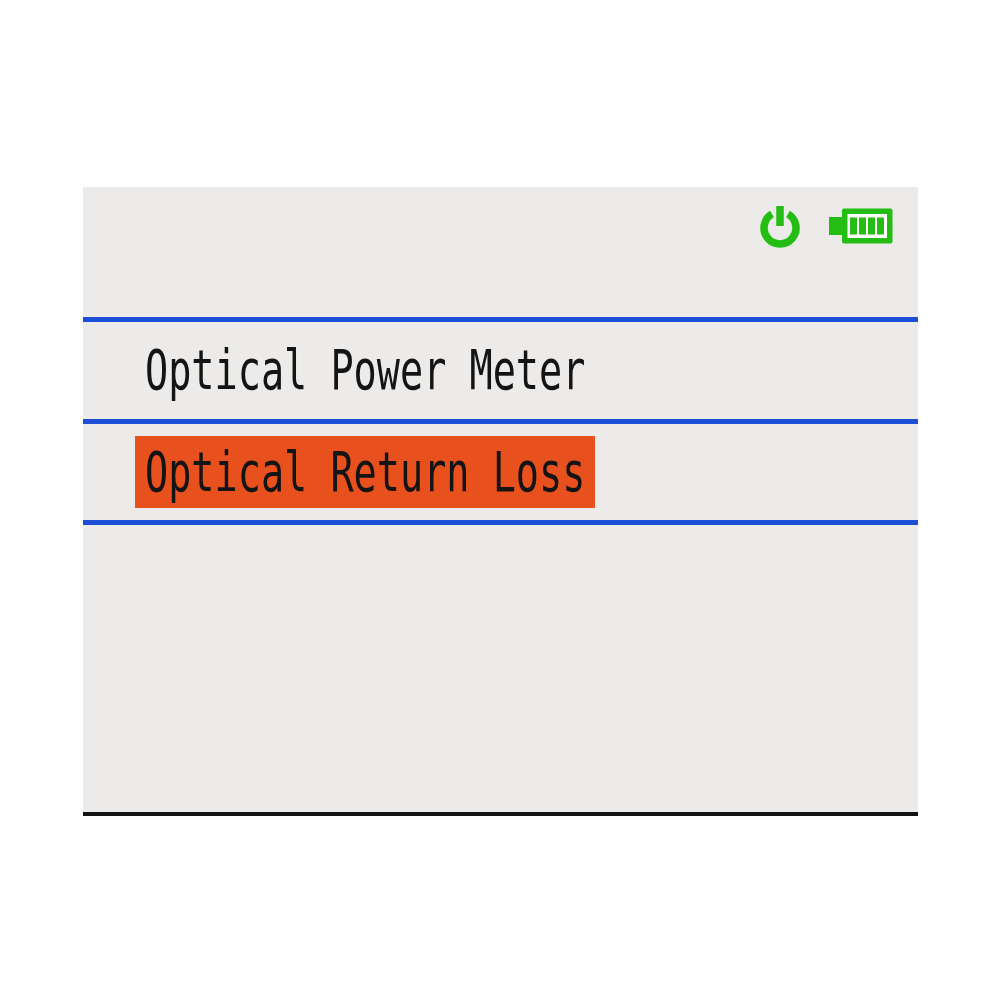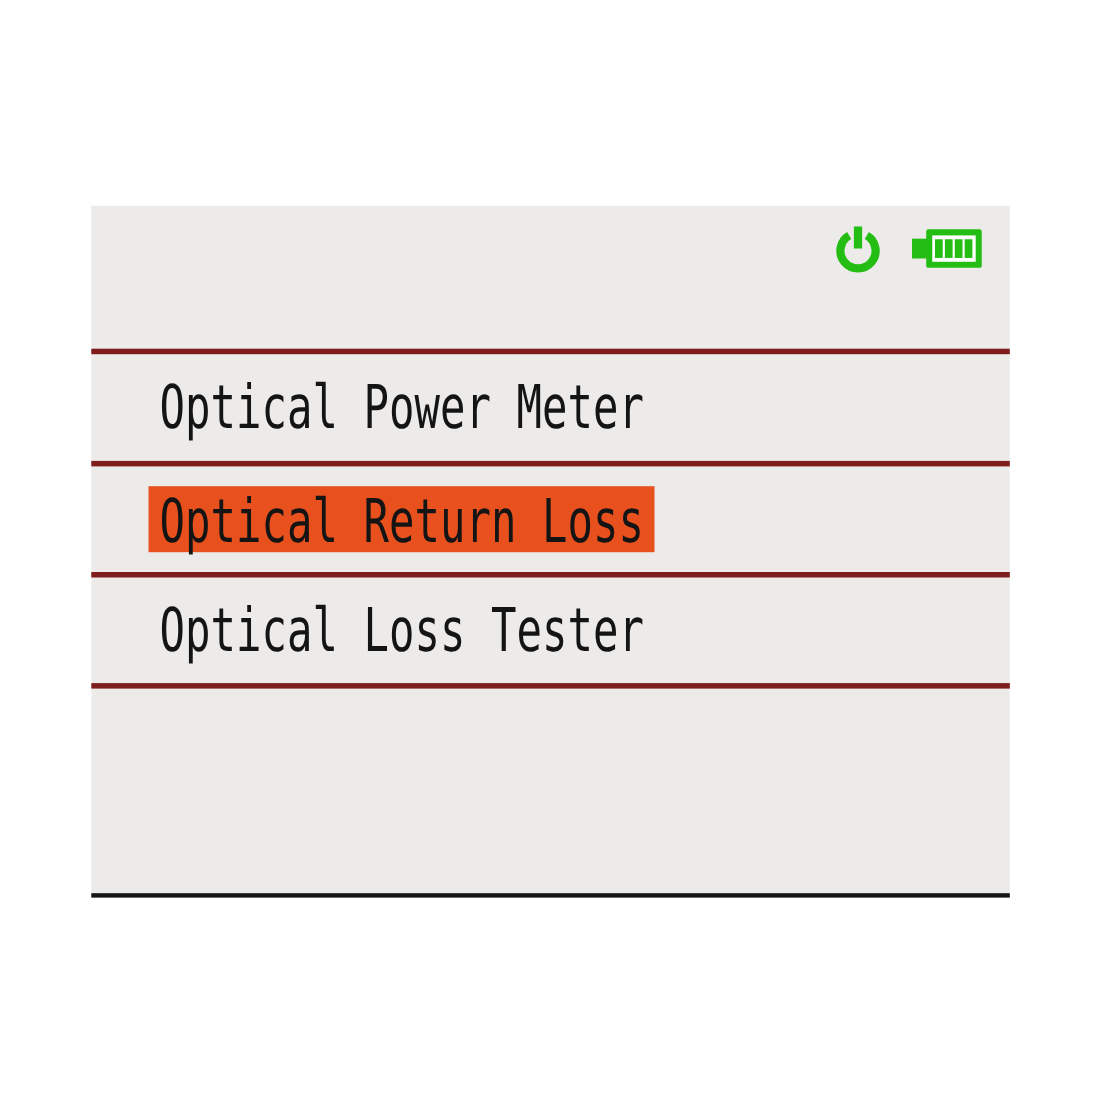--- a/index.html
+++ b/index.html
@@ -37,21 +37,21 @@
   .menu {
     position: absolute;
     top: 130px;
     left: 0;
     right: 0;
     bottom: 0;
     display: flex;
     flex-direction: column;
   }
   .menu-row {
-    border-top: 5px solid #7f1d1d;
+    border-top: 5px solid #1d4ed8;
     height: 96px;
     flex: 0 0 auto;
     display: flex;
     align-items: center;
   }
   .menu-row.filler {
     flex: 1 1 auto;
     height: auto;
   }
   .menu-label {
@@ -59,24 +59,24 @@
     color: #141414;
     white-space: nowrap;
     transform: scaleX(0.70);
     transform-origin: 0 50%;
     margin-left: 62px;
     line-height: 1;
   }
   .highlight {
     margin-left: 52px;
     width: 460px;
-    height: 60px;
+    height: 72px;
     background: #E8511E;
     display: flex;
-    align-items: flex-end;
+    align-items: center;
   }
   .highlight .menu-label {
     margin-left: 10px;
   }
   .icon-svg {
     display: block;
   }
 </style>
 </head>
 <body>
@@ -105,22 +105,19 @@
       <div class="menu-row" style="height:97px">
         <span class="menu-label">Optical Power Meter</span>
       </div>
 
       <div class="menu-row">
         <div class="highlight">
           <span class="menu-label">Optical Return Loss</span>
         </div>
       </div>
 
-      <div class="menu-row">
-        <span class="menu-label">Optical Loss Tester</span>
-      </div>
 
 
       <div class="menu-row filler"></div>
 
     </div>
   </div>
 </div>
 
 </body></html>

